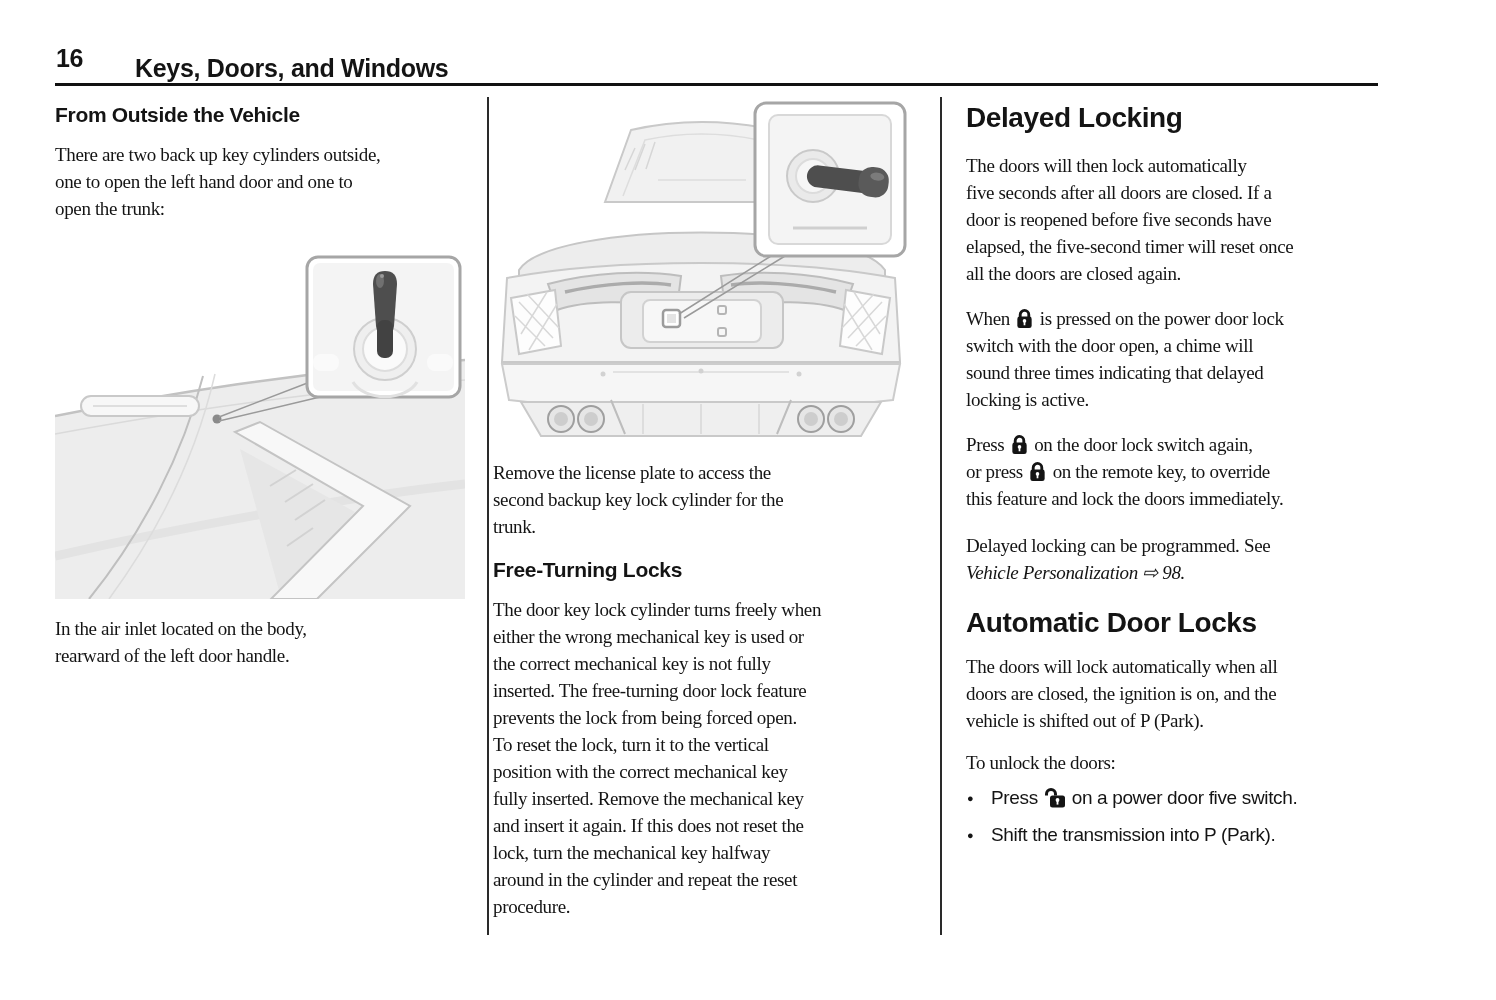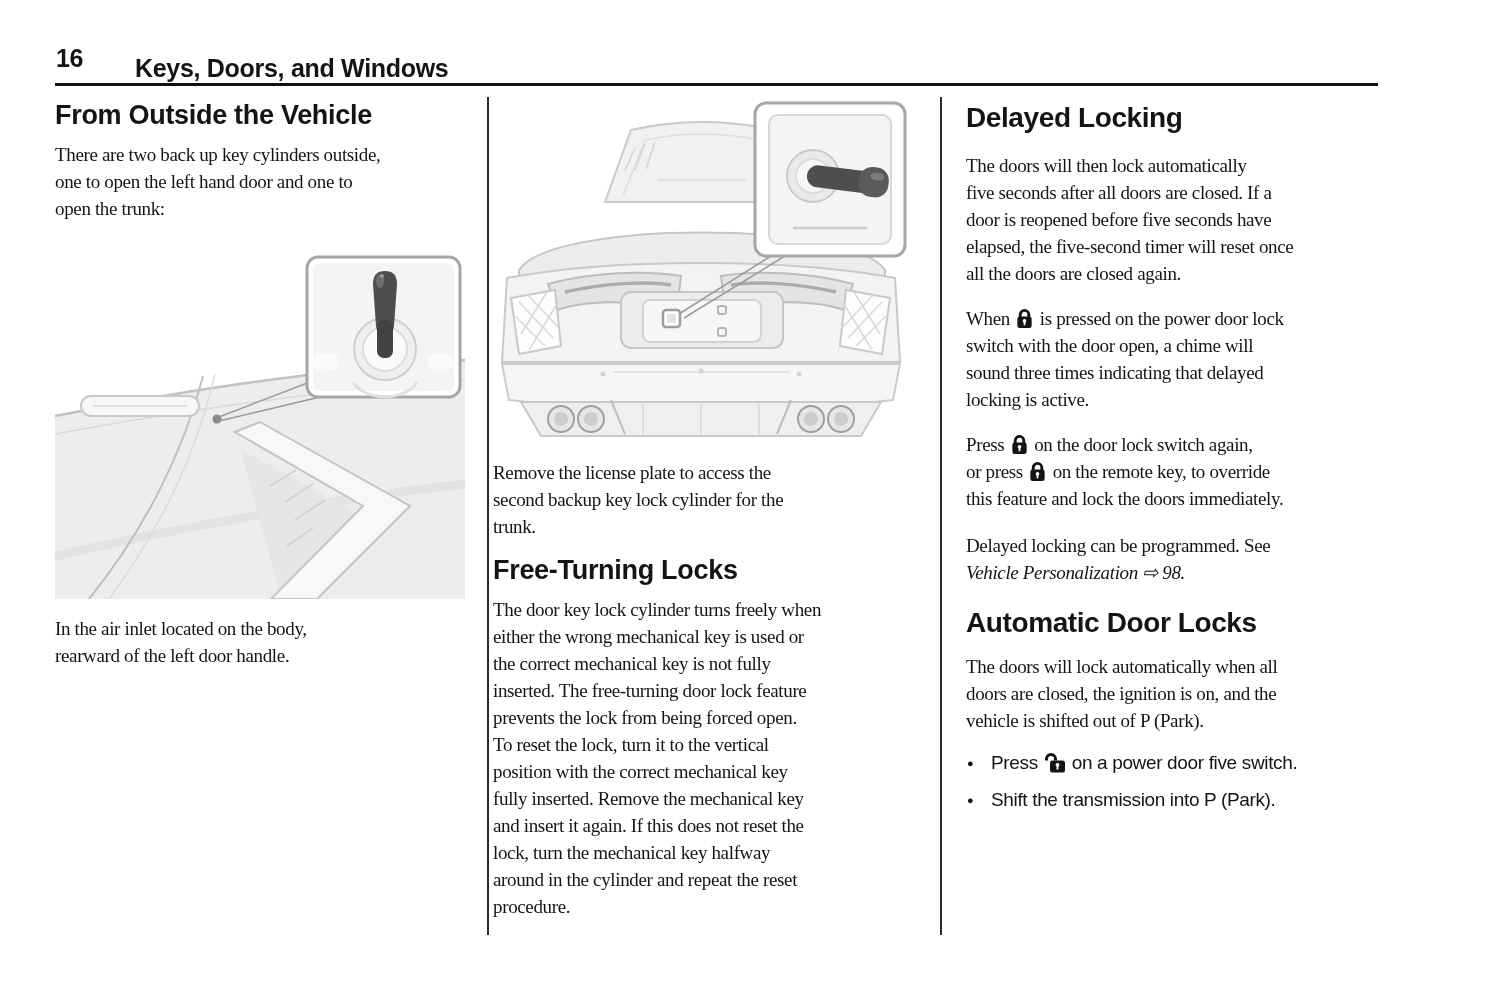--- a/index.html
+++ b/index.html
@@ -7,21 +7,21 @@
        font-family:"Liberation Sans",sans-serif;color:#141414;}
   .hdr-num{position:absolute;left:56px;top:44px;font-size:25px;font-weight:bold;letter-spacing:-0.3px;}
   .hdr-title{position:absolute;left:135px;top:54px;font-size:25px;font-weight:bold;letter-spacing:-0.3px;}
   .hdr-rule{position:absolute;left:55px;top:83px;width:1323px;height:3px;background:#111;}
   .vrule{position:absolute;top:97px;width:2px;height:838px;background:#2a2a2a;}
   .col{position:absolute;top:100px;width:414px;}
   #col1{left:55px;}
   #col2{left:493px;}
   #col3{left:966px;}
   .p{font-size:19px;line-height:27px;white-space:pre;letter-spacing:-0.35px;margin:0 0 18px 0;font-family:Liberation Serif, serif;}
-  .subhead{font-size:27px;font-weight:bold;line-height:24px;letter-spacing:-0.3px;margin:3px 0 14px 0;}
+  .subhead{font-size:21px;font-weight:bold;line-height:24px;letter-spacing:-0.3px;margin:3px 0 14px 0;}
   .bighead{font-size:28px;font-weight:bold;line-height:35px;letter-spacing:-0.4px;margin:0 0 13px 0;}
   .bighead.mt{margin-top:19px;}
   .ital{font-style:italic;}
   .figure{margin:14px 0 12px 0;}
   .figure2{margin:0 0 17px 0;}
   .mt17{margin-top:17px;}
   .mt20{margin-top:20px;}
   .lockicon{display:inline-block;vertical-align:-4px;}
   ul.blist{list-style:none;margin:8px 0 0 0;padding:0;}
   ul.blist li{position:relative;padding-left:25px;font-size:19px;line-height:27px;
@@ -200,20 +200,21 @@
       </svg><span> on the remote key, to override
 this feature and lock the doors immediately.</span></p>
 
   <p class="p mt20"><span>Delayed locking can be programmed. See
 </span><span class="ital">Vehicle Personalization ⇨ 98.</span></p>
 
   <div class="bighead mt">Automatic Door Locks</div>
   <p class="p" style="margin-bottom:15px;">The doors will lock automatically when all
 doors are closed, the ignition is on, and the
 vehicle is shifted out of P (Park).</p>
+  <p class="p" style="margin-bottom:0;">To unlock the doors:</p>
 
   <ul class="blist">
     <li><span>Press </span><svg class="lockicon" width="24" height="21" viewBox="0 0 24 21">
           <path d="M3.5,8.5 V7 a4.5,4.5 0 0 1 9,0 V8.5" fill="none" stroke="#141414" stroke-width="3"></path>
           <rect x="7" y="8.5" width="15" height="12" rx="2.5" fill="#141414"></rect>
           <circle cx="14.5" cy="13" r="1.9" fill="#fff"></circle>
           <rect x="13.6" y="13.4" width="1.8" height="4.2" fill="#fff"></rect>
         </svg><span> on a power door five switch.</span></li>
     <li><span>Shift the transmission into P (Park).</span></li>
   </ul>

